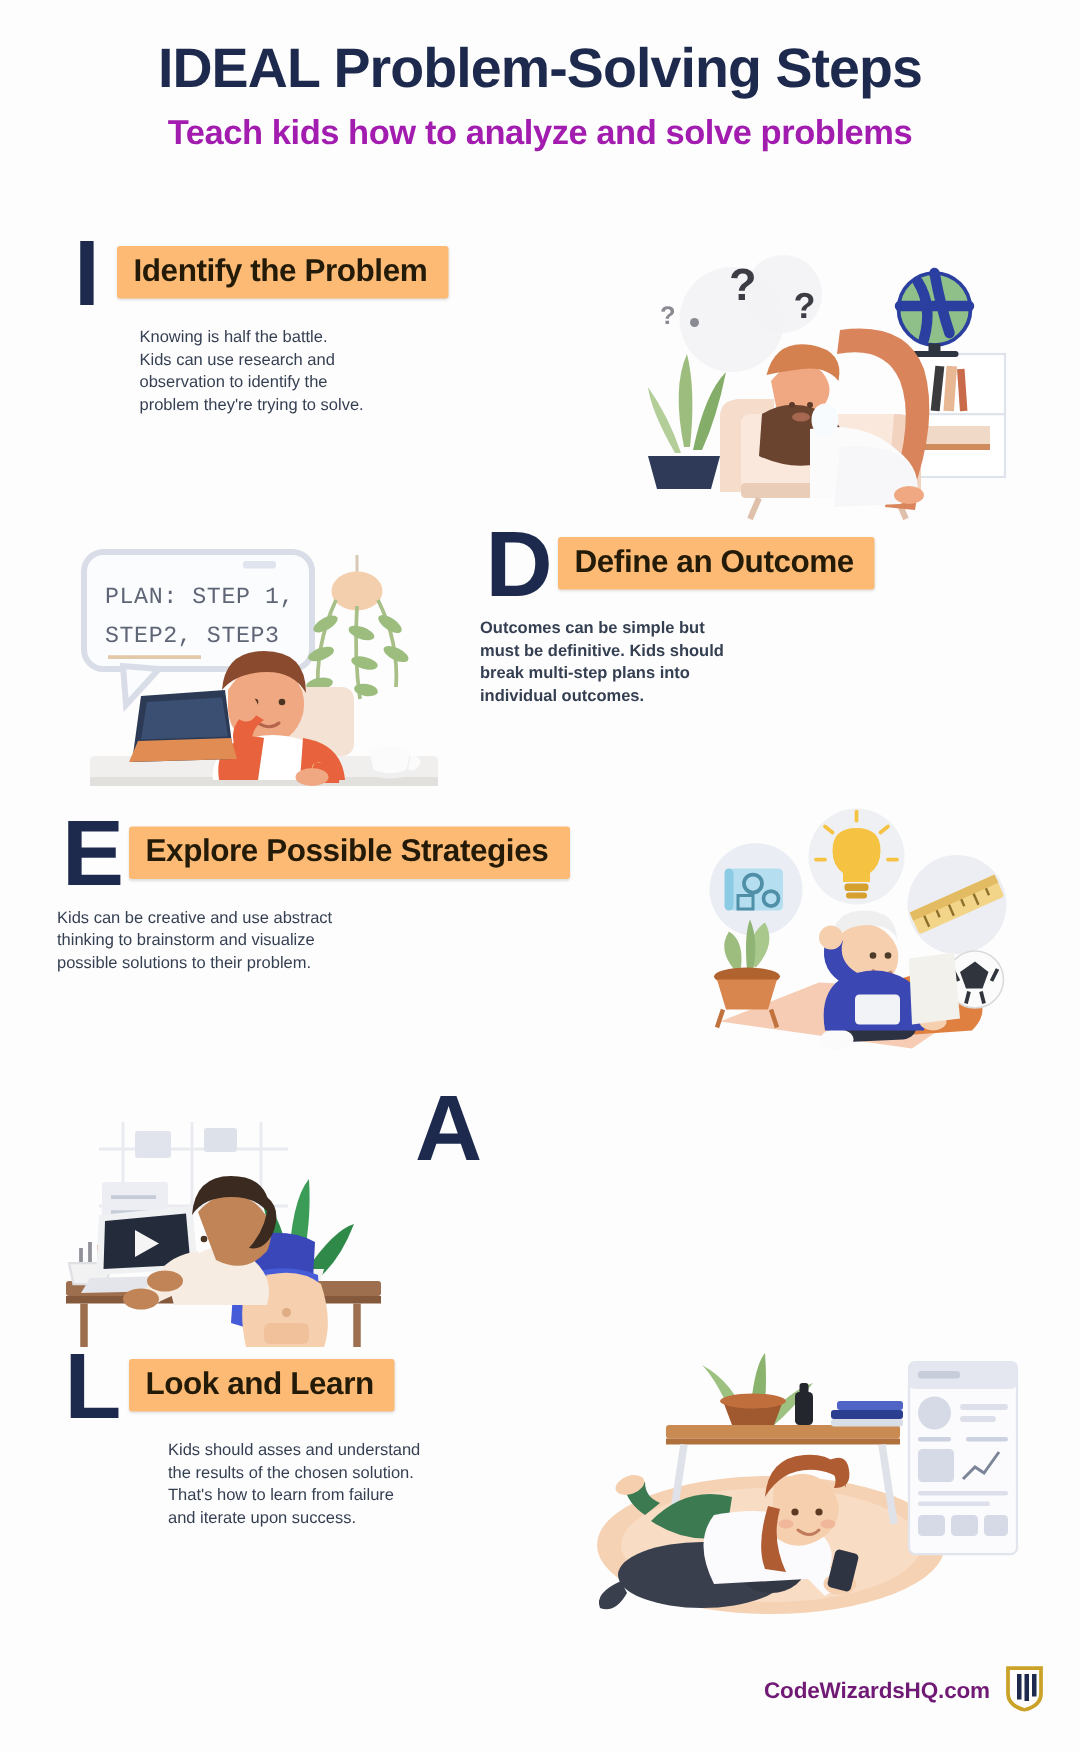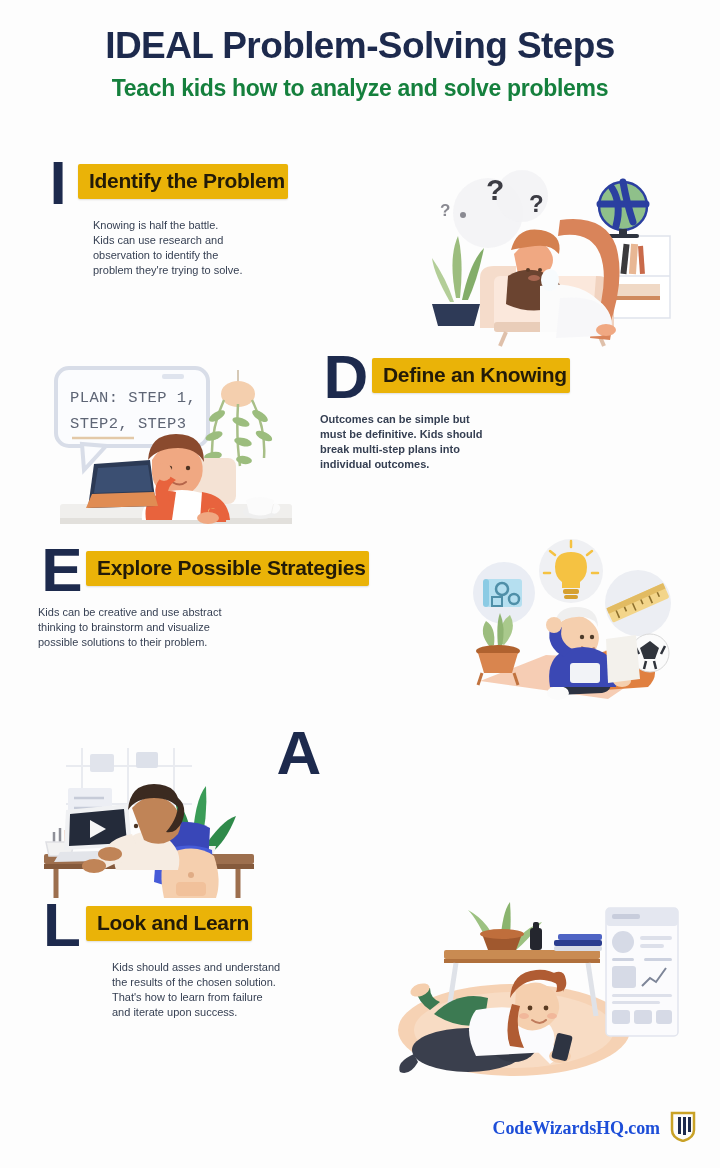--- a/index.html
+++ b/index.html
@@ -26,21 +26,21 @@
     font-size: 37px;
     font-weight: bold;
     color: #1d2a4d;
     letter-spacing: -0.6px;
     line-height: 1.1;
   }
   .poster-subtitle {
     margin-top: 8px;
     font-size: 23px;
     font-weight: bold;
-    color: #15803d;
+    color: #a21caf;
     letter-spacing: -0.3px;
   }
 
   
   .step {
     position: absolute;
     display: flex;
     align-items: flex-start;
   }
   .step.reverse { flex-direction: row-reverse; }
@@ -56,26 +56,26 @@
     line-height: 0.82;
     font-family: "Liberation Sans", sans-serif;
     flex: 0 0 auto;
     text-align: center;
   }
 
   .heading-wrap { padding-top: 6px; }
 
   .step-heading {
     display: inline-block;
-    background: #eab308;
+    background: #fdba74;
     color: #231b08;
     font-size: 21px;
     font-weight: bold;
     letter-spacing: -0.3px;
-    padding: 5px 3px 6px 11px;
+    padding: 5px 14px 6px 11px;
     border-radius: 2px;
     box-shadow: 0 1px 2px rgba(0,0,0,0.13);
     white-space: nowrap;
   }
 
   .step-body {
     font-size: 11px;
     line-height: 1.38;
     color: #353f52;
     margin-top: 9px;
@@ -89,25 +89,24 @@
   
   .footer {
     position: absolute;
     right: 24px;
     bottom: 22px;
     display: flex;
     align-items: center;
     gap: 10px;
   }
   .footer-text {
-    font-size: 18px;
+    font-size: 15px;
     font-weight: bold;
-    color: #1d4ed8;
+    color: #701a75;
     letter-spacing: -0.1px;
-    font-family: Liberation Serif, serif;
   }
 </style>
 </head>
 <body>
 
 <div class="poster">
 
   <div class="header">
     <div class="poster-title">IDEAL Problem-Solving Steps</div>
     <div class="poster-subtitle">Teach kids how to analyze and solve problems</div>
@@ -180,21 +179,21 @@
         <ellipse cx="196" cy="172" rx="10" ry="6" fill="#f0a882"></ellipse>
       </svg>
     </div>
   </div>
 
   <div class="step reverse" style="left:22px; top:352px; width:676px;">
     <div class="step-text-col" style="width:378px;">
       <div class="letter-row">
         <div class="big-letter" style="width:52px;">D</div>
         <div class="heading-wrap">
-          <span class="step-heading">Define an Knowing</span>
+          <span class="step-heading">Define an Outcome</span>
         </div>
       </div>
       <div class="step-body" style="font-weight:bold;">Outcomes can be simple but
 must be definitive. Kids should
 break multi-step plans into
 individual outcomes.</div>
     </div>
 
     <div class="illus" style="margin-right:6px; margin-top:8px;">
       <svg width="272" height="180" viewBox="0 0 272 180">

